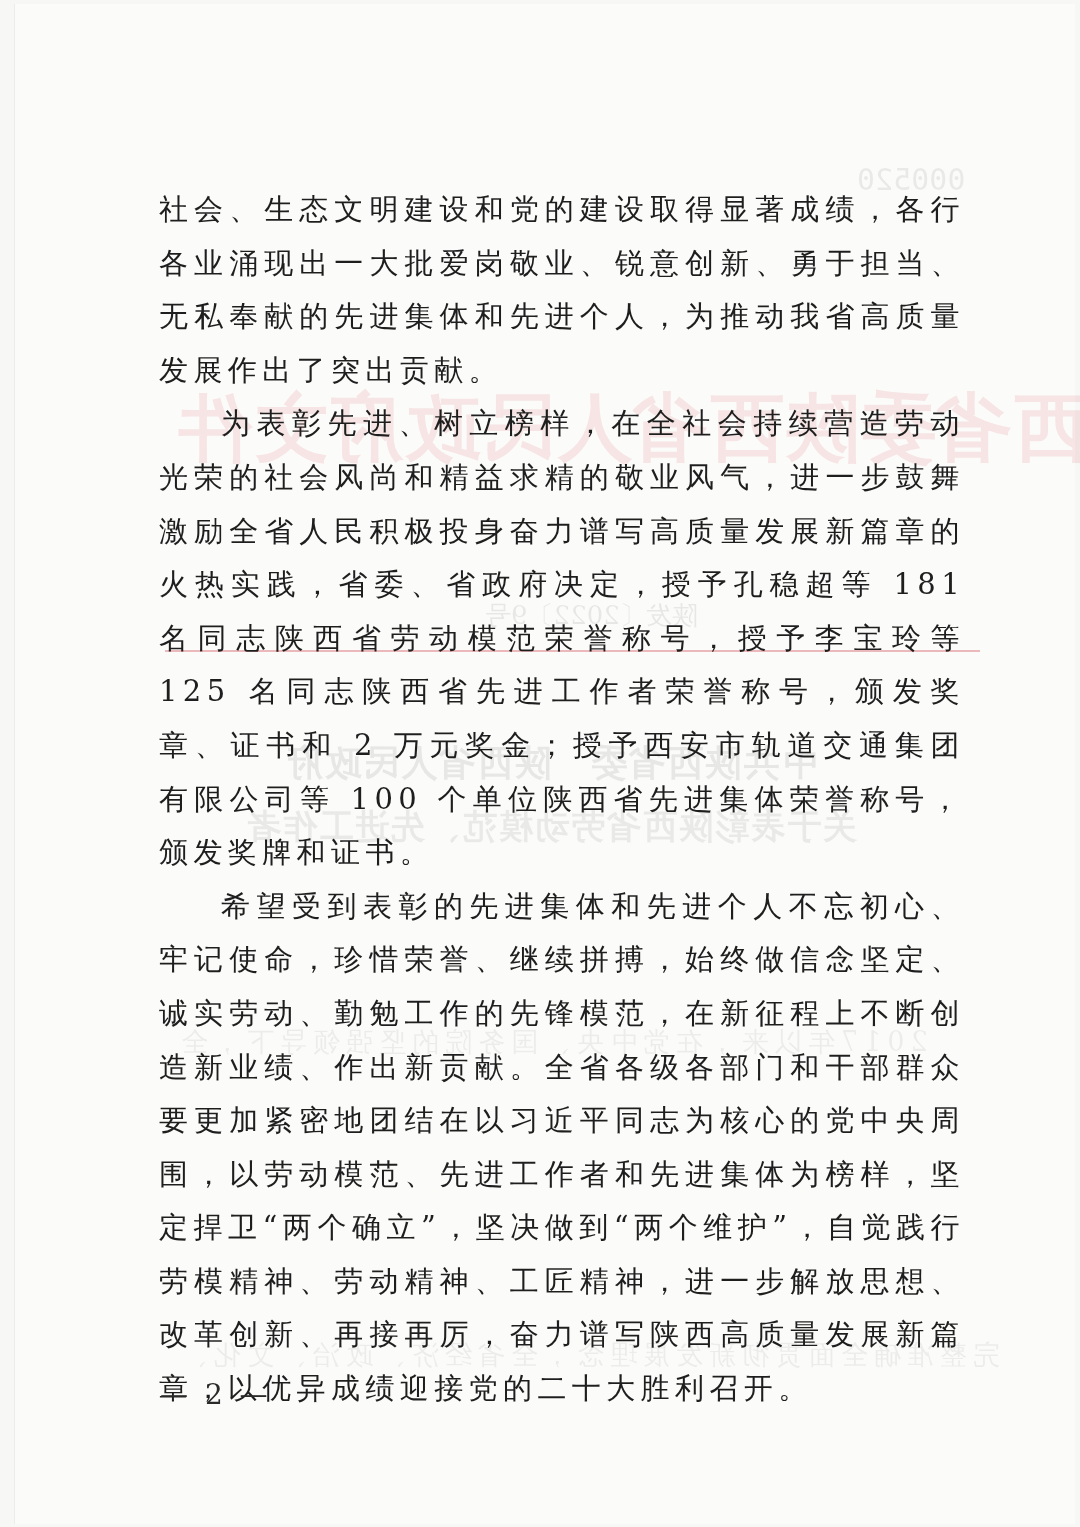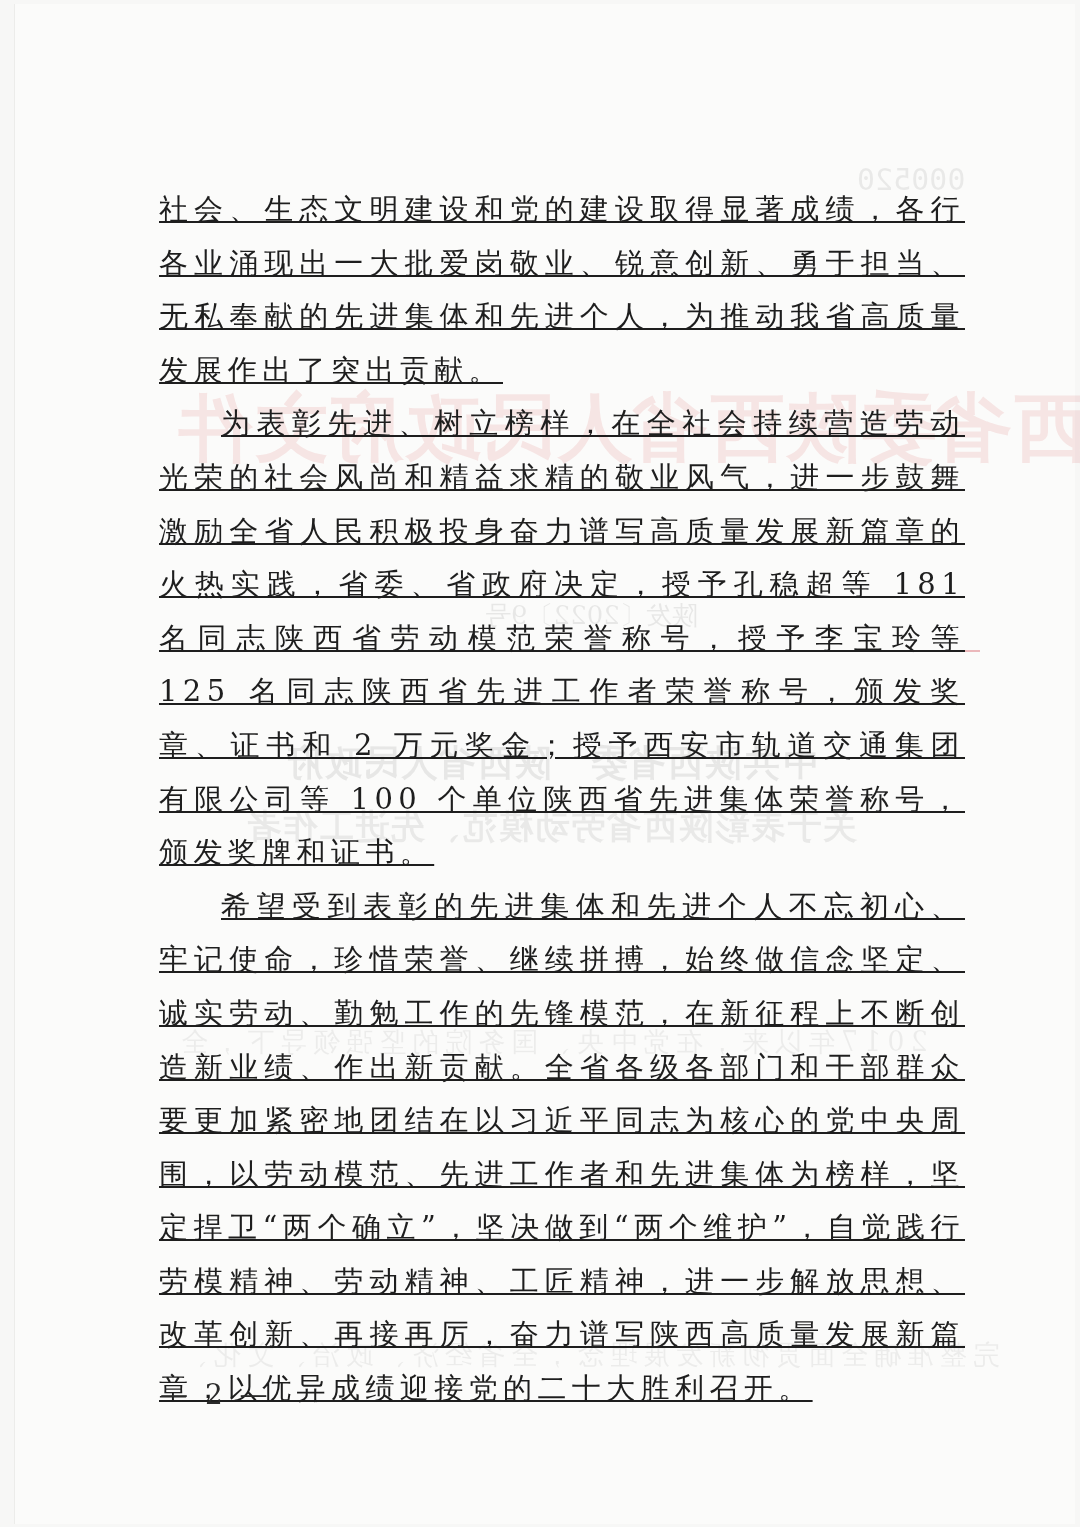--- a/index.html
+++ b/index.html
@@ -88,21 +88,20 @@
       position: absolute;
       left: 159px;
       top: 183px;
       width: 806px;
       color: #1e1e1e;
       font-size: 29px;
       line-height: 53.6px;
       letter-spacing: 5.4px;
       text-align: justify;
       text-justify: inter-character;
-      text-decoration: underline;
     }
     .para {
       margin: 0;
       padding: 0;
     }
     .para.indent {
       text-indent: 62px;
     }
     .page-number {
       position: absolute;

